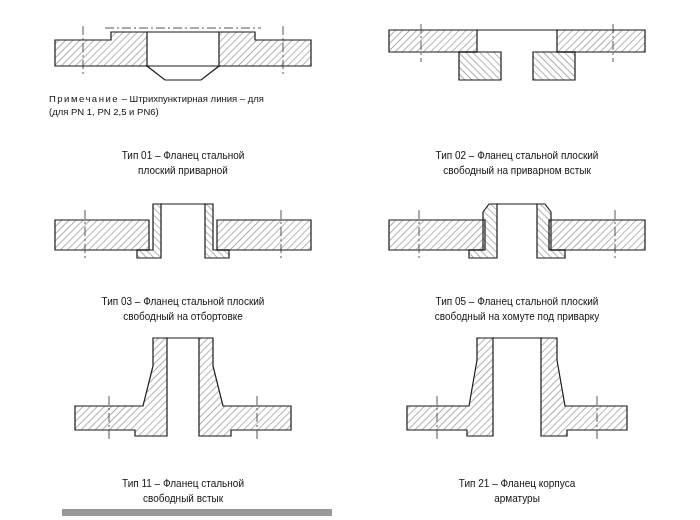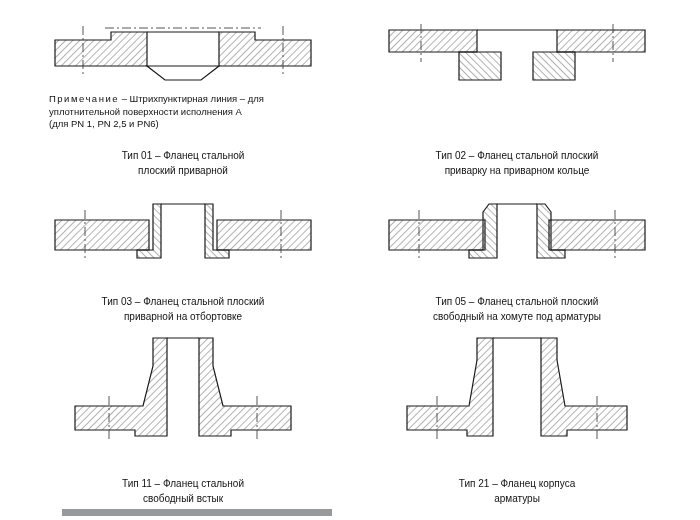--- a/index.html
+++ b/index.html
@@ -38,21 +38,20 @@
         <polygon points="258,16 202,16 202,8 166,8 166,42 258,42" fill="url(#f1a)"></polygon>
         <polygon points="94,42 166,42 148,56 112,56" fill="#fff"></polygon>
         <line class="edge" x1="94" y1="8" x2="166" y2="8"></line>
         <line class="cl" x1="30" y1="2" x2="30" y2="50"></line>
         <line class="cl" x1="230" y1="2" x2="230" y2="50"></line>
         <line class="cl" x1="52" y1="4" x2="208" y2="4"></line>
       </svg>
       <div class="note">
         <div><span class="note-label">Примечание</span>
           <span>– Штрихпунктирная линия – для</span></div>
-        <div>уплотнительной поверхности исполнения А</div>
         <div>(для PN 1, PN 2,5 и PN6)</div>
       </div>
       <figcaption class="cap">
         <div>Тип 01 – Фланец стальной</div>
         <div>плоский приварной</div>
       </figcaption>
     </figure>
 
     <figure class="cell">
       <svg class="m1" width="260" height="60" viewBox="0 0 260 60">
@@ -67,21 +66,21 @@
         <polygon points="2,6 90,6 90,28 2,28" fill="url(#f2a)"></polygon>
         <polygon points="258,6 170,6 170,28 258,28" fill="url(#f2a)"></polygon>
         <polygon points="72,28 114,28 114,56 72,56" fill="url(#f2b)"></polygon>
         <polygon points="146,28 188,28 188,56 146,56" fill="url(#f2b)"></polygon>
         <line class="edge" x1="90" y1="6" x2="170" y2="6"></line>
         <line class="cl" x1="34" y1="0" x2="34" y2="38"></line>
         <line class="cl" x1="226" y1="0" x2="226" y2="38"></line>
       </svg>
       <figcaption class="cap">
         <div>Тип 02 – Фланец стальной плоский</div>
-        <div>приварку на приварном кольце</div>
+        <div>свободный на приварном встык</div>
       </figcaption>
     </figure>
 
     <figure class="cell">
       <svg class="m2" width="260" height="72" viewBox="0 0 260 72">
         <defs>
           <pattern id="f3a" width="5" height="5" patternUnits="userSpaceOnUse" patternTransform="rotate(45)">
             <line x1="0" y1="0" x2="0" y2="5" stroke="#555" stroke-width="0.9"></line>
           </pattern>
           <pattern id="f3b" width="5" height="5" patternUnits="userSpaceOnUse" patternTransform="rotate(-45)">
@@ -91,21 +90,21 @@
         <polygon points="100,4 108,4 108,58 84,58 84,50 100,50" fill="url(#f3b)"></polygon>
         <polygon points="160,4 152,4 152,58 176,58 176,50 160,50" fill="url(#f3b)"></polygon>
         <polygon points="2,20 96,20 96,50 2,50" fill="url(#f3a)"></polygon>
         <polygon points="258,20 164,20 164,50 258,50" fill="url(#f3a)"></polygon>
         <line class="edge" x1="108" y1="4" x2="152" y2="4"></line>
         <line class="cl" x1="32" y1="10" x2="32" y2="60"></line>
         <line class="cl" x1="228" y1="10" x2="228" y2="60"></line>
       </svg>
       <figcaption class="cap">
         <div>Тип 03 – Фланец стальной плоский</div>
-        <div>приварной на отбортовке</div>
+        <div>свободный на отбортовке</div>
       </figcaption>
     </figure>
 
     <figure class="cell">
       <svg class="m2" width="260" height="72" viewBox="0 0 260 72">
         <defs>
           <pattern id="f4a" width="5" height="5" patternUnits="userSpaceOnUse" patternTransform="rotate(45)">
             <line x1="0" y1="0" x2="0" y2="5" stroke="#555" stroke-width="0.9"></line>
           </pattern>
           <pattern id="f4b" width="5" height="5" patternUnits="userSpaceOnUse" patternTransform="rotate(-45)">
@@ -115,21 +114,21 @@
         <polygon points="96,12 102,4 110,4 110,58 82,58 82,50 96,50" fill="url(#f4b)"></polygon>
         <polygon points="164,12 158,4 150,4 150,58 178,58 178,50 164,50" fill="url(#f4b)"></polygon>
         <polygon points="2,20 98,20 98,50 2,50" fill="url(#f4a)"></polygon>
         <polygon points="258,20 162,20 162,50 258,50" fill="url(#f4a)"></polygon>
         <line class="edge" x1="110" y1="4" x2="150" y2="4"></line>
         <line class="cl" x1="32" y1="10" x2="32" y2="60"></line>
         <line class="cl" x1="228" y1="10" x2="228" y2="60"></line>
       </svg>
       <figcaption class="cap">
         <div>Тип 05 – Фланец стальной плоский</div>
-        <div>свободный на хомуте под арматуры</div>
+        <div>свободный на хомуте под приварку</div>
       </figcaption>
     </figure>
 
     <figure class="cell">
       <svg class="m3" width="240" height="110" viewBox="0 0 240 110">
         <defs>
           <pattern id="f5a" width="5" height="5" patternUnits="userSpaceOnUse" patternTransform="rotate(45)">
             <line x1="0" y1="0" x2="0" y2="5" stroke="#555" stroke-width="0.9"></line>
           </pattern>
         </defs>

